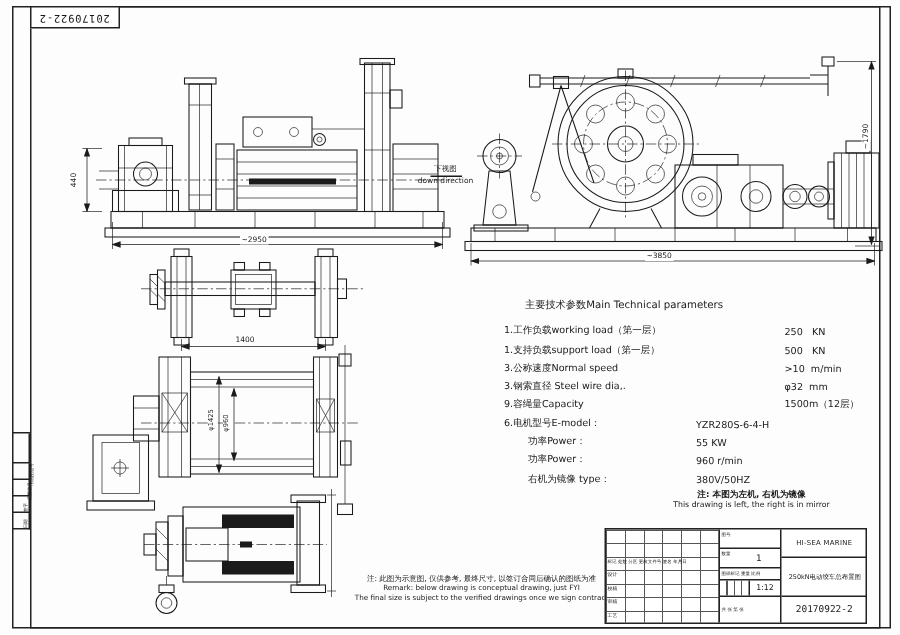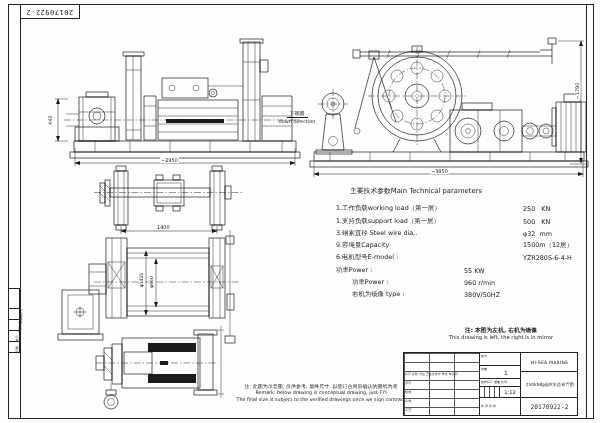--- a/index.html
+++ b/index.html
@@ -27,21 +27,21 @@
   .thin{stroke:#1b1b1b;stroke-width:.45;fill:none;}
   .cl{stroke:#1b1b1b;stroke-width:.45;fill:none;stroke-dasharray:7 2 1.5 2;}
   .dim{stroke:#1b1b1b;stroke-width:.5;fill:none;}
   .blk{fill:#1b1b1b;stroke:none;}
   
   .dlabel{font-size:5px;background:#fff;padding:0 1px;white-space:nowrap;line-height:6px;}
   .rot{transform:rotate(-90deg);transform-origin:center;}
   .viewlabel{width:54px;text-align:center;font-size:5px;line-height:6px;}
   .viewlabel .cn{display:inline-block;border-bottom:.7px solid #1a1a1a;padding:0 3px 1px;}
   
-  .params{left:336px;top:187px;width:232px;}
+  .params{left:336px;top:199px;width:232px;}
   .params .ptitle{font-size:6.8px;margin-left:14px;white-space:pre;line-height:9px;}
   .prows{margin-top:5px;}
   .prow{display:flex;height:12.3px;align-items:flex-end;font-size:6.4px;white-space:pre;gap:20px;}
   .prow .lbl{width:167px;flex:none;}
   .prow:nth-child(6) .lbl{width:108px;}
   .prow:nth-child(n+7){padding-left:16px;}
   .prow:nth-child(n+7) .lbl{width:92px;}
   
   .mirror-note{left:428px;top:327px;width:146px;text-align:center;}
   .mirror-note .cn{font-size:5.8px;line-height:7px;font-weight:bold;}
@@ -289,20 +289,21 @@
   <div class="ec" style="height:11px;">
       <span>日期</span>
     </div>
 </div>
 
 <div class="abs params">
   <div class="ptitle">主要技术参数Main Technical parameters</div>
   <div class="prows">
     <div class="prow"><span class="lbl">1.工作负载working load（第一层）</span><span class="val">250   KN</span></div>
     <div class="prow"><span class="lbl">1.支持负载support load（第一层）</span><span class="val">500   KN</span></div>
+    <div class="prow"><span class="lbl">3.公称速度Normal speed</span><span class="val">&gt;10  m/min</span></div>
     <div class="prow"><span class="lbl">3.钢索直径 Steel wire dia,.</span><span class="val">φ32  mm</span></div>
     <div class="prow"><span class="lbl">9.容绳量Capacity</span><span class="val">1500m（12层）</span></div>
     <div class="prow"><span class="lbl">6.电机型号E-model：</span><span class="val">YZR280S-6-4-H</span></div>
     <div class="prow"><span class="lbl">功率Power：</span><span class="val">55 KW</span></div>
     <div class="prow"><span class="lbl">功率Power：</span><span class="val">960 r/min</span></div>
     <div class="prow"><span class="lbl">右机为镜像 type：</span><span class="val">380V/50HZ</span></div>
   </div>
 </div>
 
 <div class="abs mirror-note">

